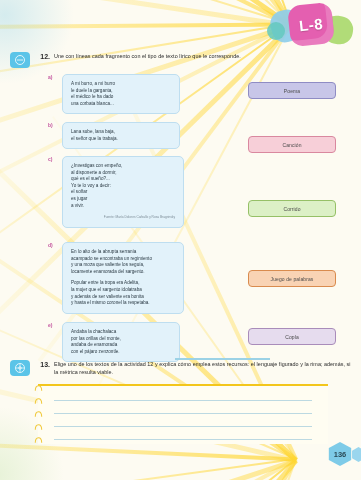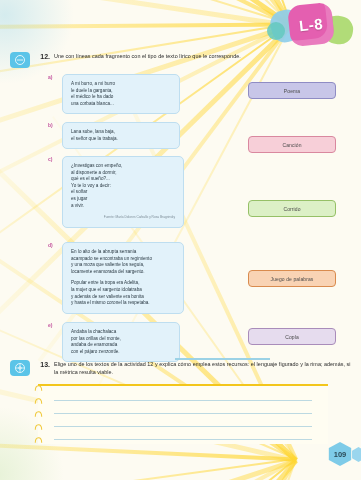--- a/index.html
+++ b/index.html
@@ -296,14 +296,14 @@
             <path d="M2 9 Q2 1 7 1 Q12 1 12 9" fill="none" stroke="#f0c838" stroke-width="1.6"></path>
           </svg>
       </div>
     </div>
   </section>
 </div>
 
 <div id="page-number">
   <div id="pagenum-shape2"></div>
   <div id="pagenum-shape"></div>
-  <div id="pagenum-text">109</div>
+  <div id="pagenum-text">136</div>
 </div>
 
 </body></html>

